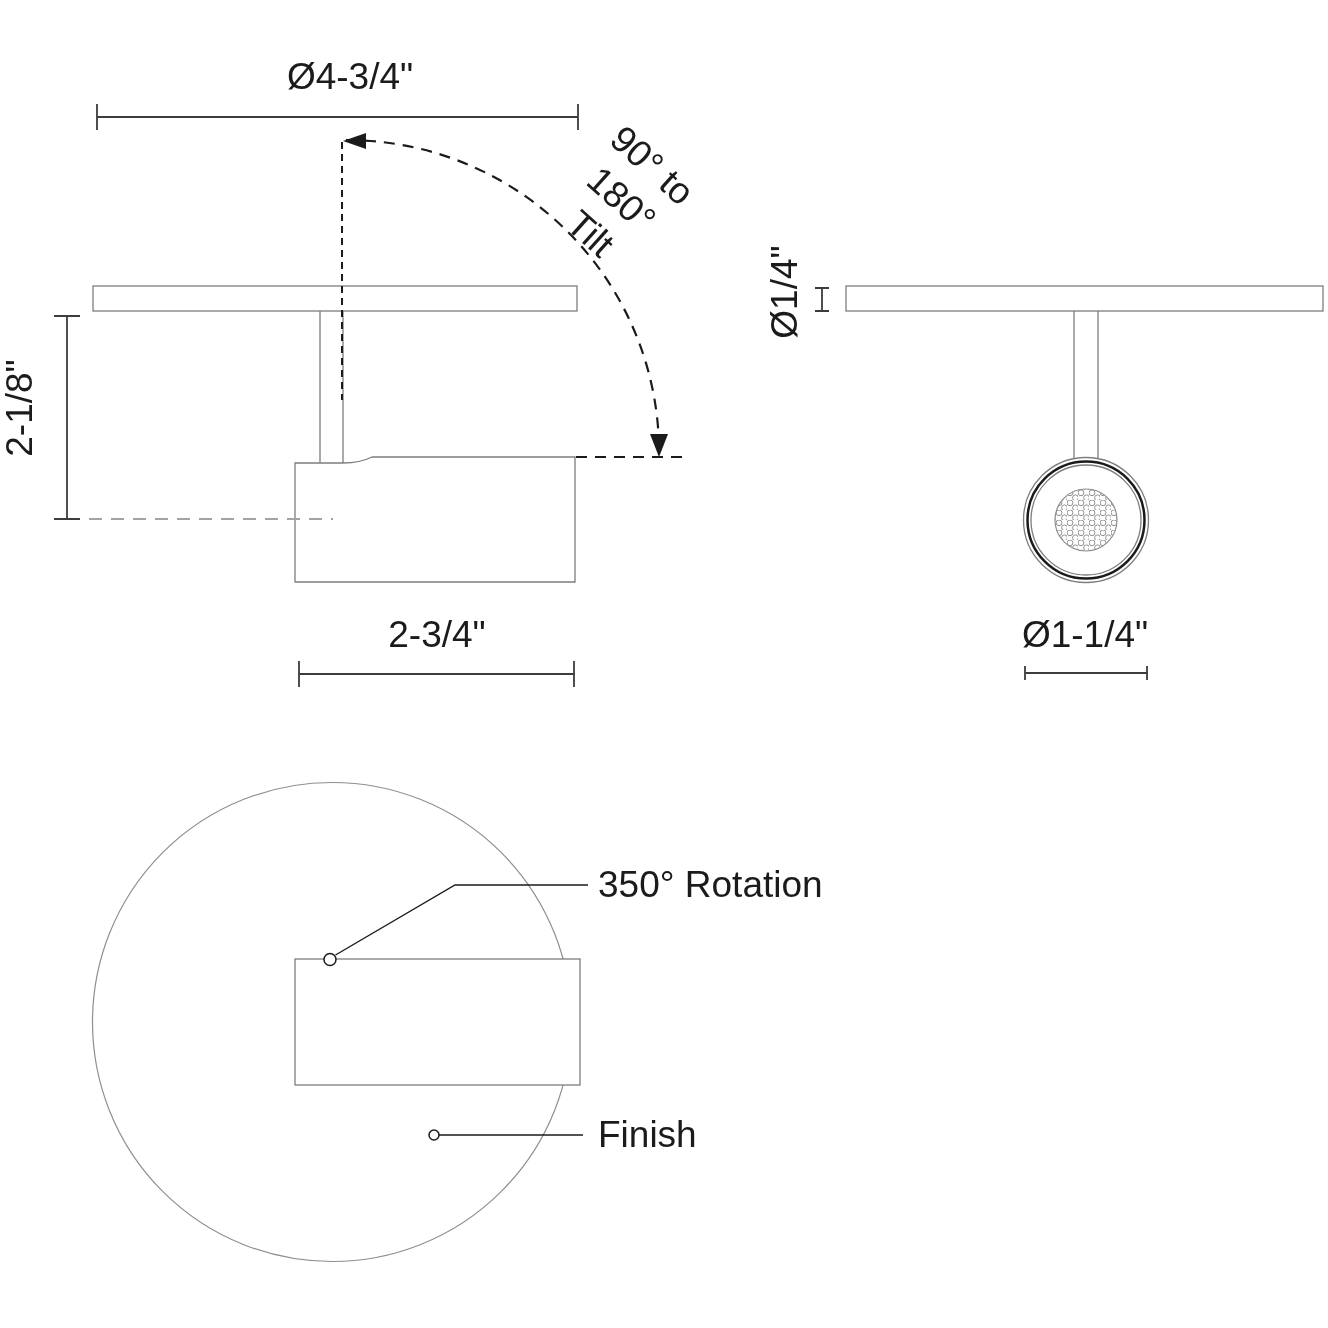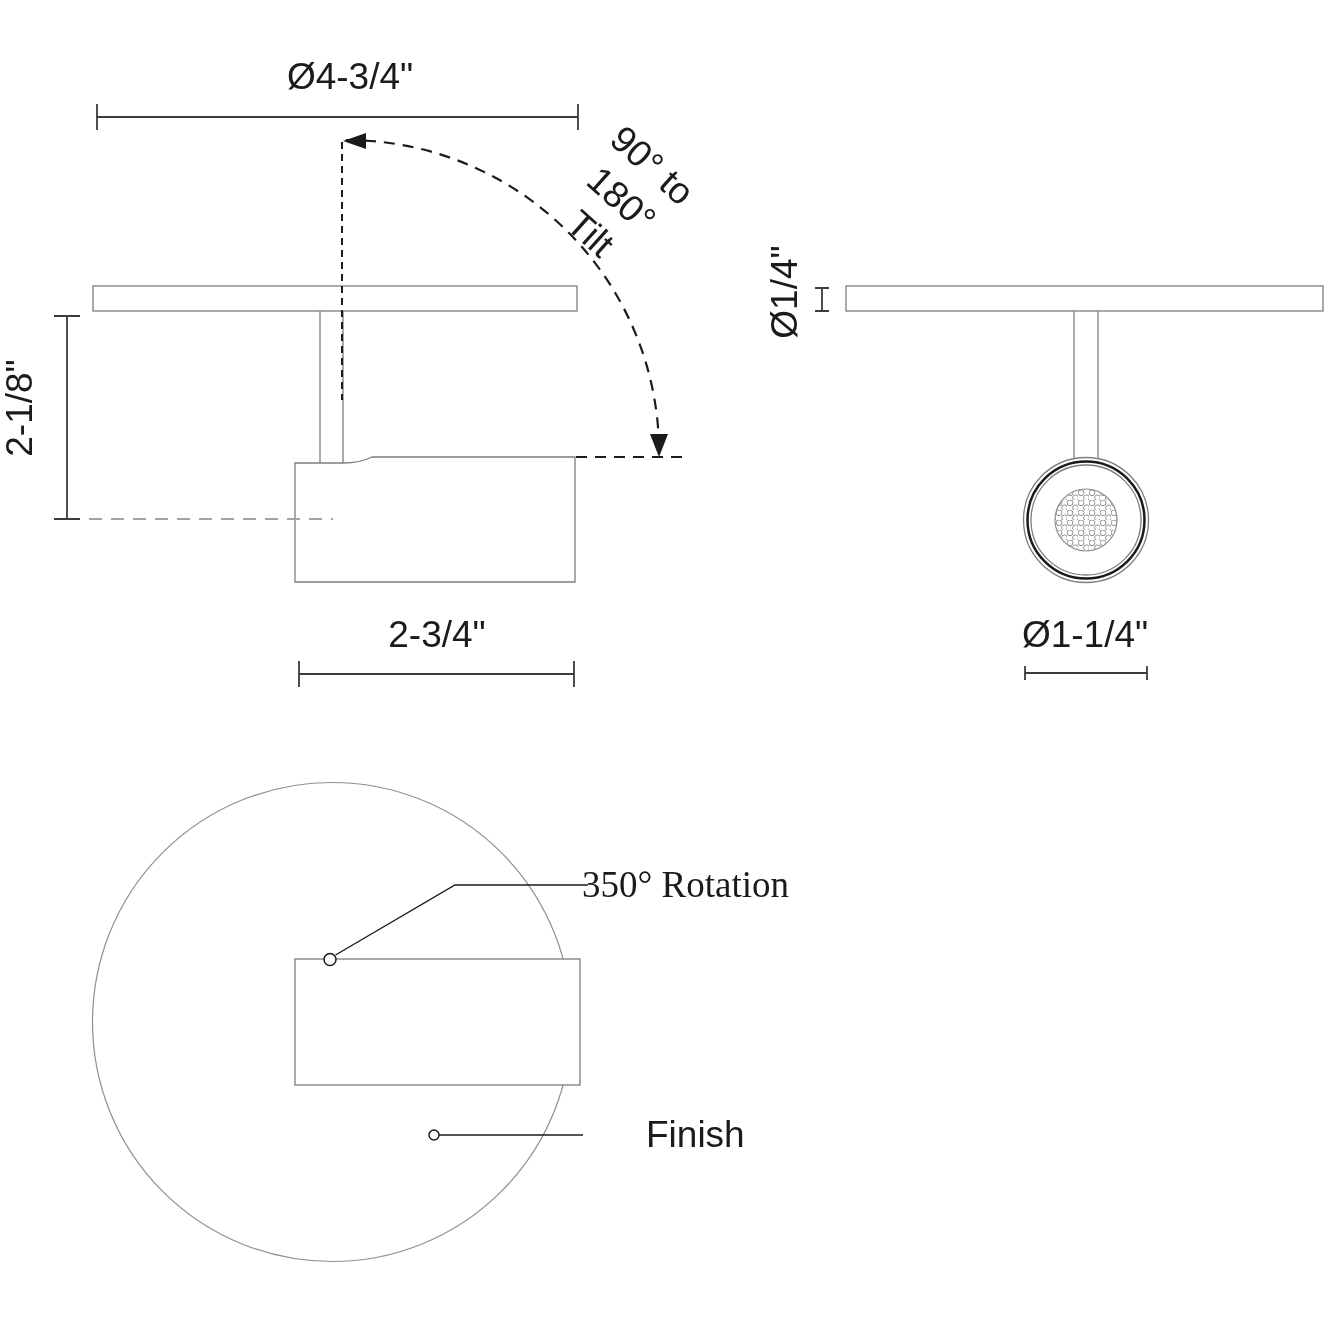--- a/index.html
+++ b/index.html
@@ -32,22 +32,22 @@
     white-space:nowrap;
     letter-spacing:0;
   }
   .lbl.ctr{text-align:center;}
   .lbl-canopy-diameter{left:250px;top:56px;width:200px;}
   .lbl-tilt{left:551px;top:131px;width:140px;line-height:46px;transform:rotate(42deg);}
   .lbl-height{left:-45px;top:387px;width:130px;transform:rotate(-90deg);}
   .lbl-body-width{left:337px;top:614px;width:200px;}
   .lbl-canopy-thickness{left:720px;top:271px;width:130px;transform:rotate(-90deg);}
   .lbl-lens-diameter{left:985px;top:614px;width:200px;}
-  .lbl-rotation{left:582px;top:864px;font-family:Liberation Serif, serif;}
-  .lbl-finish{left:598px;top:1114px;margin-left:48px;}
+  .lbl-rotation{left:598px;top:864px;}
+  .lbl-finish{left:598px;top:1114px;}
 </style>
 </head>
 <body>
 
 <div class="canvas">
 
   <svg width="1328" height="1328" viewBox="0 0 1328 1328">
     <defs>
       <pattern id="dotPattern" width="11" height="10" patternUnits="userSpaceOnUse">
         <circle cx="3" cy="2.8" r="2.9" fill="none" stroke="#8f8f8f" stroke-width="1"></circle>

